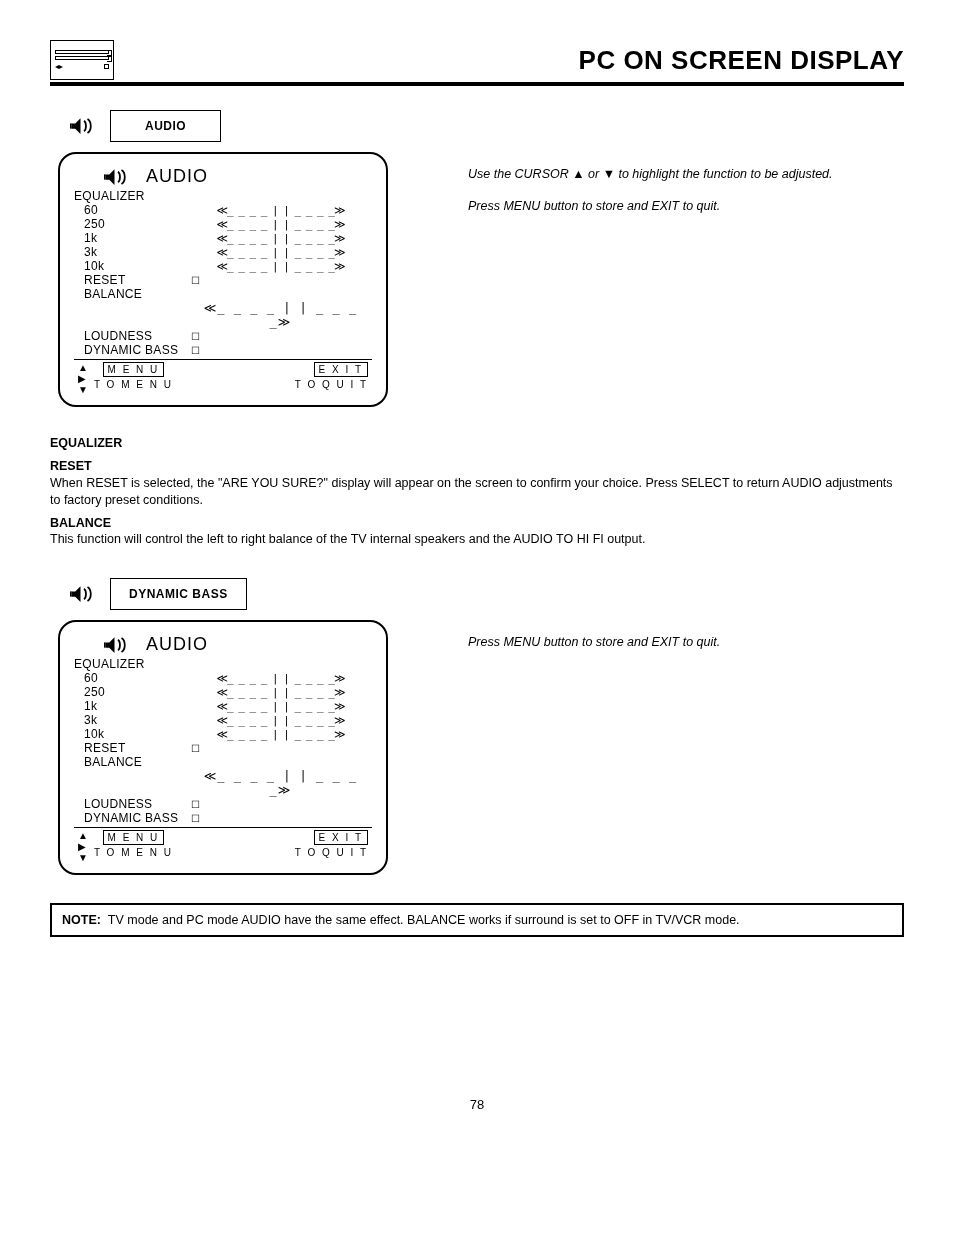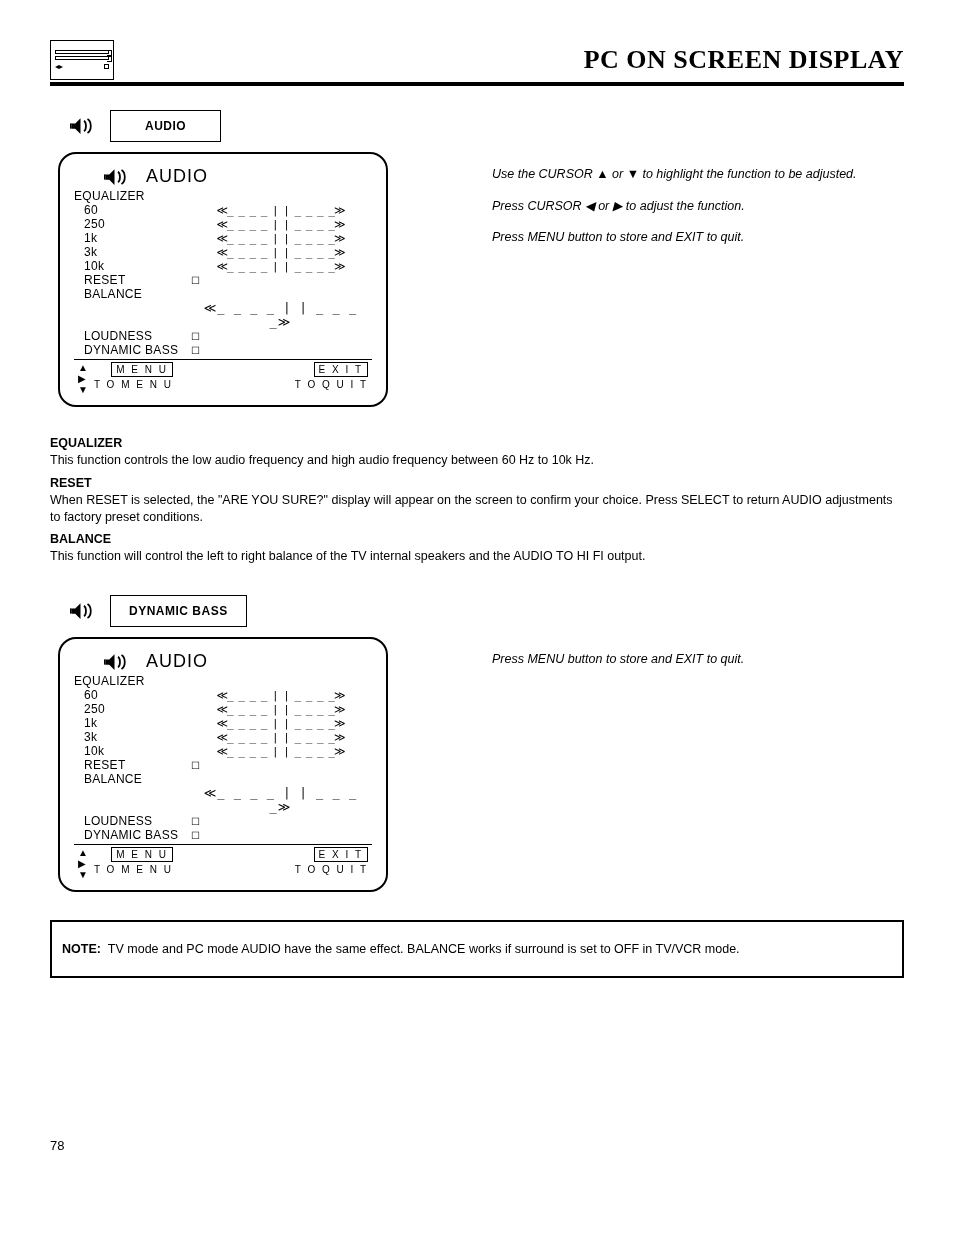--- a/index.html
+++ b/index.html
@@ -18,26 +18,26 @@
   }
   .corner-icon .line { height:4px; border:1px solid #000; position:relative;}
   .corner-icon .line::after{content:"";position:absolute;right:-4px;top:-1px;width:4px;height:4px;border:1px solid #000;border-left:none;}
   .corner-icon .row2{display:flex;gap:4px;align-items:center;}
   .corner-icon .sq{width:5px;height:5px;border:1px solid #000;}
   .corner-icon .arr{font-size:8px;}
   .page-title {
     font-size: 26px;
     font-weight: bold;
     letter-spacing: 0.5px;
-    font-family: Liberation Serif, serif;
+    font-family: Liberation Sans, sans-serif;
     white-space: nowrap;
   }
   .page-title .pc { font-style: normal; }
   .rule { height: 4px; background: #000; margin-bottom: 24px;}
-  .split { display: flex; gap: 72px; align-items: flex-start; margin-bottom: 28px; }
+  .split { display: flex; gap: 48px; align-items: flex-start; margin-bottom: 28px; }
   .left-col { width: 370px; flex: none; }
   .right-col { flex:1; padding-top: 56px; font-size:12.5px; line-height:1.4;font-style:italic;}
   .right-col p { margin: 0 0 14px 0; }
 
   .label-row { display:flex; align-items:center; gap:12px; margin-bottom:10px; padding-left:20px;}
   .speaker-svg{width:28px;height:18px;}
   .label-box {
     border: 1px solid #000; padding: 8px 34px; font-weight: bold; font-size: 12px; letter-spacing:0.5px;
   }
 
@@ -49,32 +49,32 @@
   .osd-title{font-size:18px;letter-spacing:1px;}
   .osd-section{padding-left:0; font-size:12px; letter-spacing:0.3px;}
   .osd-row{display:flex;align-items:center;}
   .osd-label{width:115px; padding-left:10px;}
   .osd-label.head{padding-left:0;font-size:12px;}
   .slider{flex:1;text-align:center;font-family:monospace;letter-spacing:-1px;font-size:11px;color:#000;}
   .slider-wide{flex:1;text-align:center;font-family:monospace;letter-spacing:1px;font-size:12px;}
   .checkbox{flex:1;padding-left:2px;font-size:10px;}
   .osd-divider{height:1px;background:#000;margin:2px 0 2px 0;}
   .osd-footer{display:flex;justify-content:space-between;padding:0 4px;margin-top:2px;}
-  .footer-block{text-align:right;font-size:10px;letter-spacing:2px;line-height:1.3;}
+  .footer-block{text-align:center;font-size:10px;letter-spacing:2px;line-height:1.3;}
   .footer-block .boxed{border:1px solid #000;display:inline-block;padding:0 4px;margin-bottom:1px;}
   .nav-arrows{display:flex;flex-direction:column;font-size:10px;margin-right:4px;gap:0;}
   .footer-left{display:flex;align-items:flex-start;gap:2px;}
 
   .desc-block{margin:0 0 6px 0;font-size:12.5px;line-height:1.35;}
   .desc-block .h{font-weight:bold;display:block;}
 
-  .note-box{border:2px solid #000;padding:20px 10px;margin-top:14px;font-size:12.5px;}
+  .note-box{border:2px solid #000;padding:8px 10px;margin-top:14px;font-size:12.5px;}
   .note-box .nl{font-weight:bold;}
 
-  .page-no{margin-top:160px;font-size:13px;}
+  .page-no{text-align:center;margin-top:160px;font-size:13px;}
 </style>
 </head>
 <body>
 
 <div class="top-row">
   <div class="corner-icon">
     <div class="line"></div>
     <div class="line"></div>
     <div class="row2">
         <span class="arr">◂▸</span>
@@ -168,27 +168,26 @@
         <div class="footer-block" style="text-align:right">
           <span class="boxed">E X I T</span><br>
           <span>T O   Q U I T</span>
         </div>
       </div>
     </div>
   </div>
 
   <div class="right-col">
     <p>Use the CURSOR ▲ or ▼ to highlight the function to be adjusted.</p>
-    <p>Press CURSOR ◀ or ▶ to adjust the function.</p>
     <p>Press MENU button to store and EXIT to quit.</p>
   </div>
 </div>
 
 <div>
-  <p class="desc-block"><span class="h">EQUALIZER</span><span>This function controls the low audio frequency and high audio frequency between 60 Hz to 10k Hz.</span></p>
+  <p class="desc-block"><span class="h">EQUALIZER</span></p>
   <p class="desc-block"><span class="h">RESET</span><span>When RESET is selected, the "ARE YOU SURE?" display will appear on the screen to confirm your choice. Press SELECT to return AUDIO adjustments to factory preset conditions.</span></p>
   <p class="desc-block"><span class="h">BALANCE</span><span>This function will control the left to right balance of the TV internal speakers and the AUDIO TO HI FI output.</span></p>
 </div>
 
 <div class="split" style="margin-top:30px">
   <div class="left-col">
     <div class="label-row">
       <svg class="speaker-svg" viewBox="0 0 32 20">
           <path d="M2 7h4l6-6v18l-6-6H2z" fill="#000"></path>
           <path d="M16 4c3 2 3 10 0 12M20 2c5 3 5 13 0 16" stroke="#000" fill="none" stroke-width="2"></path>

